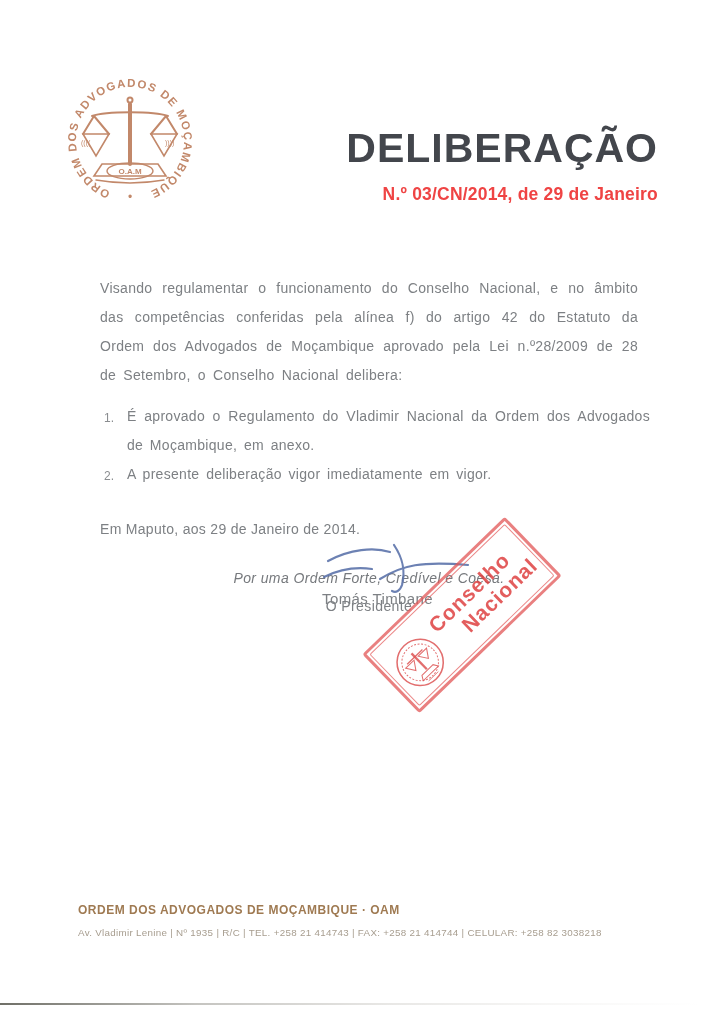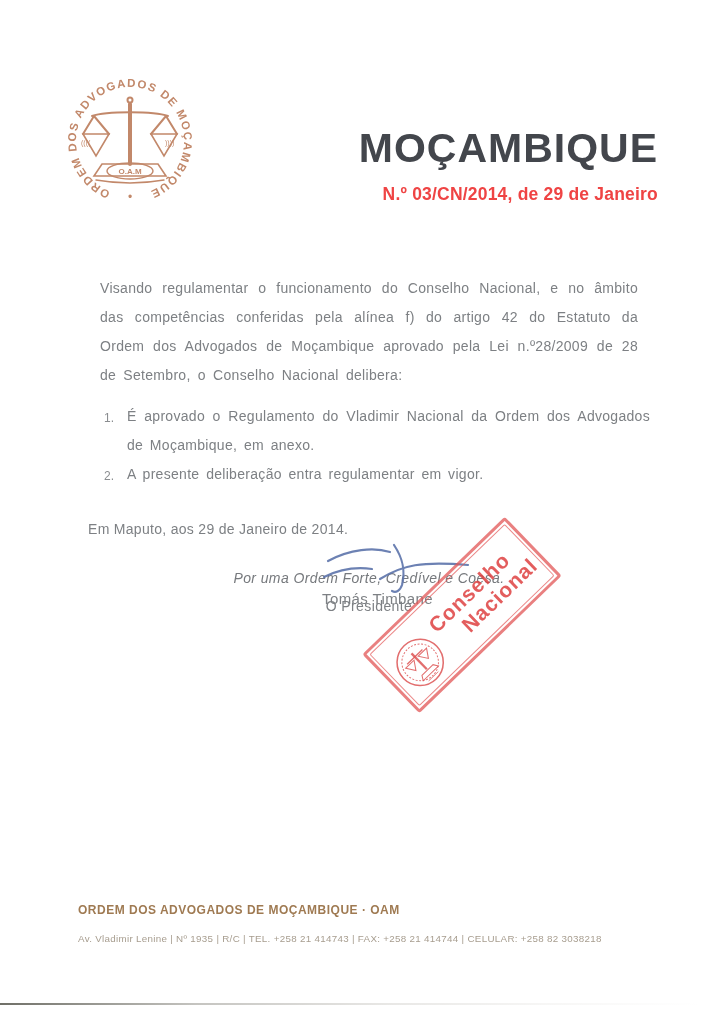--- a/index.html
+++ b/index.html
@@ -22,21 +22,21 @@
 
   
   .content{position:absolute;left:88px;top:262px;width:562px;color:#7d8084;font-size:14px;}
   .para{
     margin:12px;text-align:justify;line-height:29px;word-spacing:3px;letter-spacing:.3px;
   }
   .list{margin-top:6px;}
   .li{display:flex;line-height:29px;}
   .li .num{flex:0 0 23px;margin-left:16px;font-size:12px;color:#8a8d90;padding-top:2px;}
   .li .litext{flex:1;text-align:justify;word-spacing:2.5px;letter-spacing:.3px;}
-  .dateline{margin:24px 0 0 0;line-height:29px;letter-spacing:.3px;}
+  .dateline{margin:24px 0 0 12px;line-height:29px;letter-spacing:.3px;}
   .motto{margin:26px 0 0 0;text-align:center;font-style:italic;color:#76797d;letter-spacing:.4px;}
   .role{margin:12px 0 0 0;text-align:center;color:#7d8084;letter-spacing:.4px;}
 
   
   .signature{position:absolute;left:322px;top:541px;width:150px;height:55px;}
   .president-name{
     position:absolute;left:322px;top:590px;font-size:15px;color:#7d8084;letter-spacing:.4px;
   }
 
   
@@ -51,21 +51,21 @@
   .stamp-seal{width:52px;height:52px;margin:10px 0 0 4px;flex:0 0 auto;}
   .stamp-text{
     margin-left:6px;color:rgba(222,65,65,.85);font-weight:700;font-size:21px;
     letter-spacing:1px;line-height:23px;
   }
   .stamp-text .l2{margin-left:24px;}
 
   
   .footer{position:absolute;left:78px;top:903px;width:600px;}
   .footer-org{font-size:12px;font-weight:700;color:#9f7a52;letter-spacing:.5px;}
-  .footer-line{margin-top:16px;font-size:9.8px;color:#a79d8f;letter-spacing:.3px;}
+  .footer-line{margin-top:10px;font-size:9.8px;color:#a79d8f;letter-spacing:.3px;}
 
   
   .scan-line{
     position:absolute;left:0;top:1003px;width:700px;height:2px;
     background:linear-gradient(to right,
       rgba(75,75,65,.8) 0%, rgba(110,108,98,.4) 28%,
       rgba(150,146,136,.22) 55%, rgba(175,170,160,.1) 78%, rgba(180,175,165,0) 100%);
   }
 </style>
 </head>
@@ -94,34 +94,34 @@
       <path d="M112 42 L97 60 M112 42 L123 60"></path>
       <path d="M97 60 L123 60 L110 82 Z" stroke-width="1.6"></path>
       <path d="M48 90 L104 90 L112 102 L40 102 Z" stroke-width="1.6"></path>
       <ellipse cx="76" cy="97" rx="23" ry="8" stroke-width="1.4"></ellipse>
       <path d="M42 106 Q76 112 110 106" stroke-width="1.4"></path>
     </g>
     <text x="76" y="100" text-anchor="middle" font-size="8" font-weight="bold" fill="#c2886a">O.A.M</text>
   </svg>
 
   <div class="title-block">
-    <div class="doc-title">MOÇAMBIQUE</div>
+    <div class="doc-title">DELIBERAÇÃO</div>
     <div class="doc-subtitle">N.º 03/CN/2014, de 29 de Janeiro</div>
   </div>
 
   <div class="content">
     <p class="para">Visando regulamentar o funcionamento do Conselho Nacional, e no âmbito das competências conferidas pela alínea f) do artigo 42 do Estatuto da Ordem dos Advogados de Moçambique aprovado pela Lei n.º28/2009 de 28 de Setembro, o Conselho Nacional delibera:</p>
     <div class="list">
       <div class="li">
         <span class="num">1.</span>
         <span class="litext">É aprovado o Regulamento do Vladimir Nacional da Ordem dos Advogados de Moçambique, em anexo.</span>
       </div>
       <div class="li">
         <span class="num">2.</span>
-        <span class="litext">A presente deliberação entra regulamentar em vigor.</span>
+        <span class="litext">A presente deliberação vigor imediatamente em vigor.</span>
       </div>
     </div>
     <p class="dateline">Em Maputo, aos 29 de Janeiro de 2014.</p>
     <p class="motto">Por uma Ordem Forte, Credível e Coesa.</p>
     <p class="role">O Presidente</p>
   </div>
 
   <svg class="signature" viewBox="0 0 150 55">
     <g stroke="#5d74ab" stroke-width="2.2" fill="none" stroke-linecap="round" opacity="0.9">
       <path d="M6 20 C28 8 52 6 68 11"></path>

